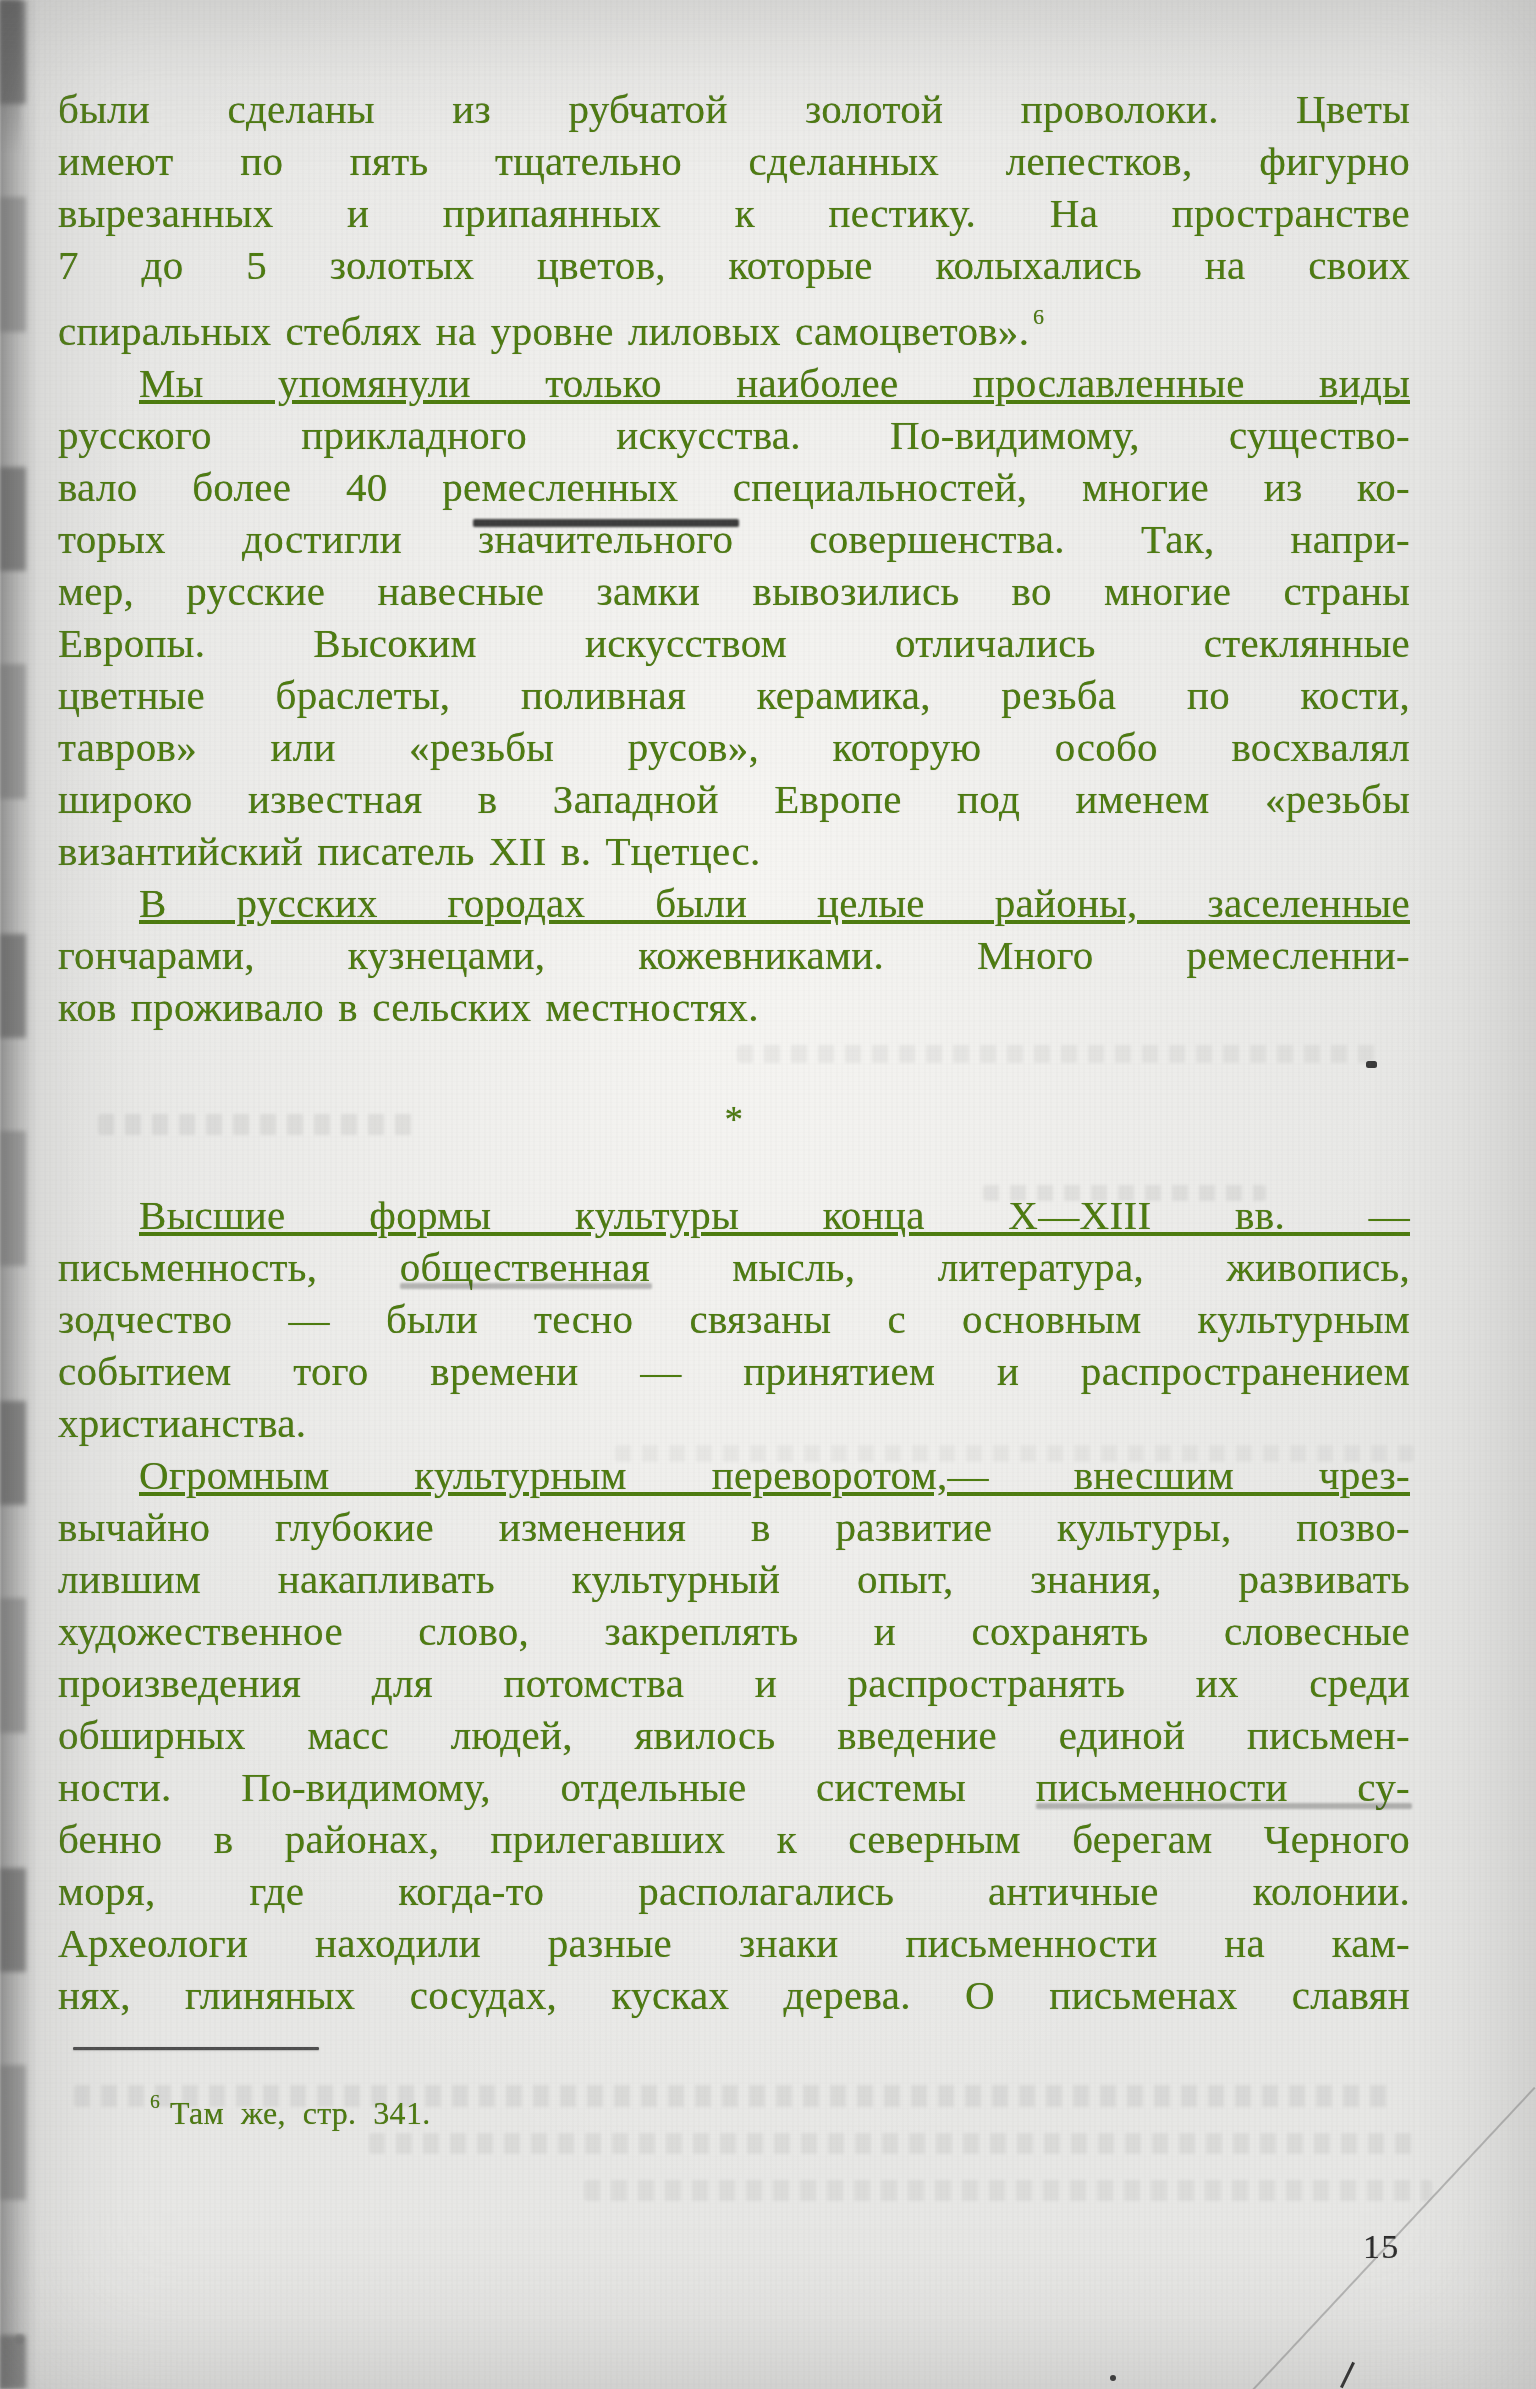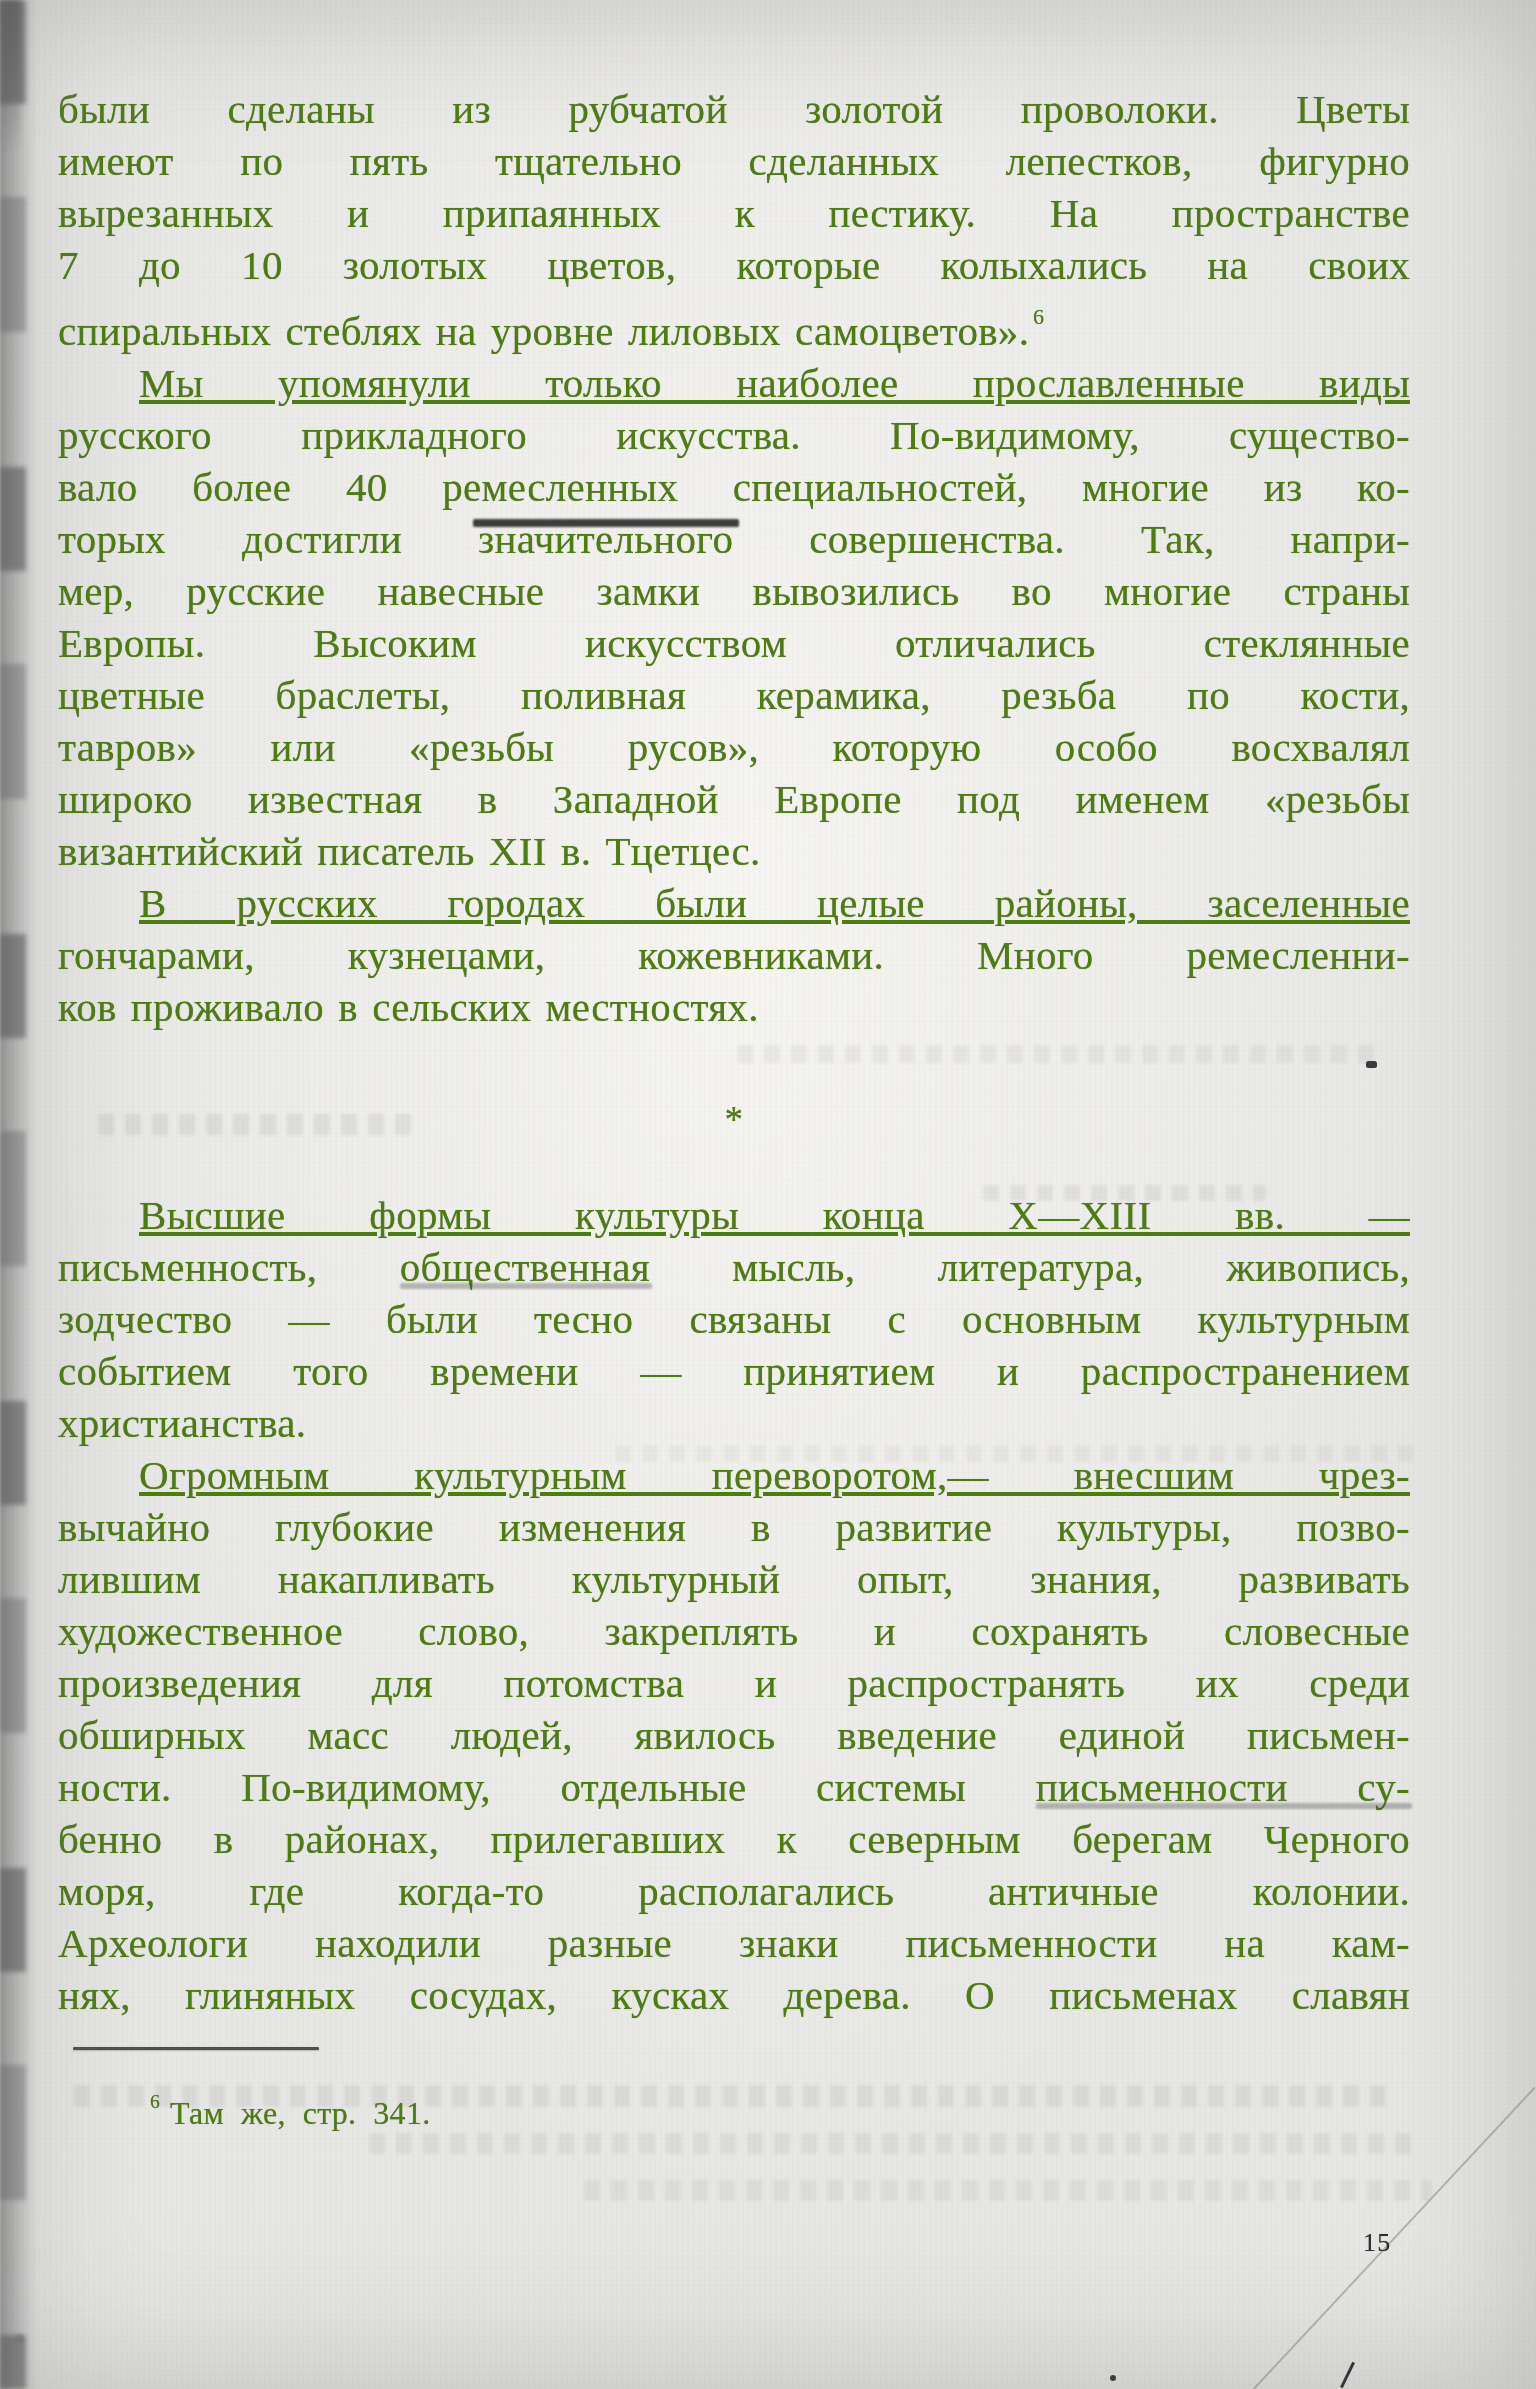--- a/index.html
+++ b/index.html
@@ -62,21 +62,21 @@
   .underline-smudge::after{content:"";position:absolute;left:0;right:-2.5px;bottom:1.2px;height:5.5px;
     background:rgba(60,60,60,.32);filter:blur(1.2px);border-radius:1.8px;}
 
   .sup{font-size:22px;vertical-align:21px;margin-left:3.7px;letter-spacing:0;}
 
   .footnote-rule{margin-top:26px;margin-left:15.4px;width:246px;height:3.1px;background:#4e4e4e;border-radius:1.2px;
     box-shadow:0 0.6px 1.2px rgba(80,80,80,.5);}
   .footnote{margin-top:32px;margin-left:92px;font-size:32px;line-height:39px;word-spacing:8.6px;}
   .fn-sup{font-size:19.7px;vertical-align:16px;margin-right:9.8px;}
 
-  .page-number{position:absolute;left:1363px;top:2228px;font-size:26px;color:#2d2d2d;
+  .page-number{position:absolute;left:1363px;top:2228px;font-size:34px;color:#2d2d2d;
     letter-spacing:1.2px;text-shadow:0 0 0.7px rgba(30,30,30,.5);}
 </style>
 </head>
 <body>
 
 <div class="page">
   <div class="center-light"></div>
 
   <div class="gutter"></div>
   <div class="gutter-streaks"></div>
@@ -95,21 +95,21 @@
   <div class="speck2"></div>
   <div class="speck3"></div>
   <div class="speck4"></div>
 
   <div class="text-block">
 
   <div class="paragraph">
         <div class="line">были сделаны из рубчатой золотой проволоки. Цветы</div>
         <div class="line">имеют по пять тщательно сделанных лепестков, фигурно</div>
         <div class="line">вырезанных и припаянных к пестику. На пространстве</div>
-        <div class="line">7 до 10 золотых цветов, которые колыхались на своих</div>
+        <div class="line">7 до 5 золотых цветов, которые колыхались на своих</div>
         <div class="line last">спиральных стеблях на уровне лиловых самоцветов».<sup class="sup">6</sup></div>
       </div>
       <div class="paragraph indent">
         <div class="line">Мы упомянули только наиболее прославленные виды</div>
         <div class="line">русского прикладного искусства. По-видимому, существо-</div>
         <div class="line">вало более 40 ремесленных специальностей, многие из ко-</div>
         <div class="line">торых достигли <span class="overline-smudge">значительного</span> совершенства. Так, напри-</div>
         <div class="line">мер, русские навесные замки вывозились во многие страны</div>
         <div class="line">Европы. Высоким искусством отличались стеклянные</div>
         <div class="line">цветные браслеты, поливная керамика, резьба по кости,</div>

